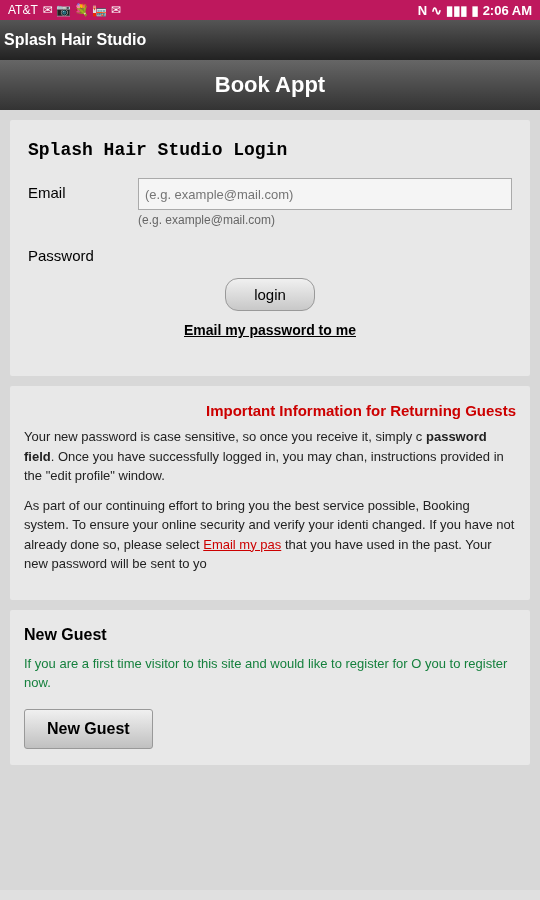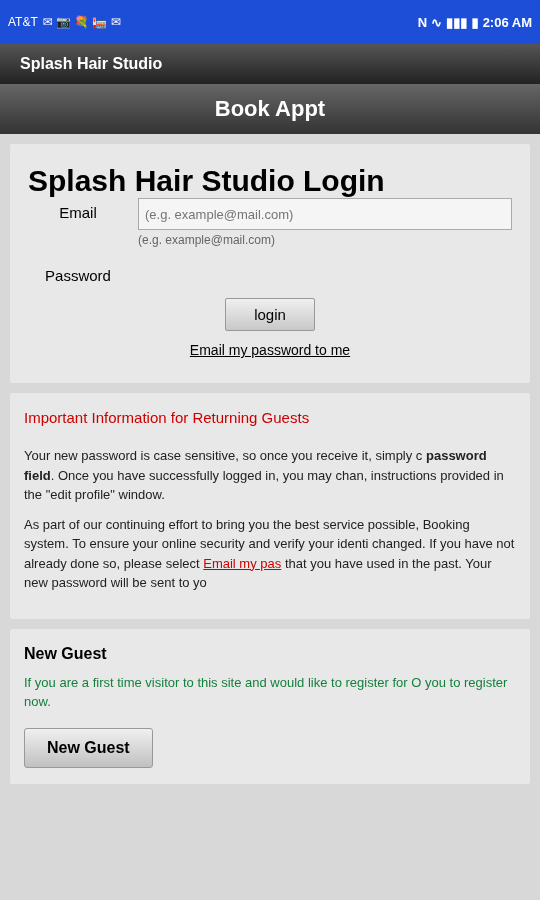--- a/index.html
+++ b/index.html
@@ -7,23 +7,23 @@
     body {
       width: 540px;
       height: 900px;
       font-family: Arial, sans-serif;
       background: #e0e0e0;
       overflow: hidden;
     }
 
     
     .status-bar {
-      background: #1d4ed8;
+      background: #be185d;
       color: #fff;
-      height: 44px;
+      height: 20px;
       display: flex;
       align-items: center;
       justify-content: space-between;
       padding: 0 8px;
       font-size: 12px;
     }
     .status-left {
       display: flex;
       align-items: center;
       gap: 5px;
@@ -36,21 +36,21 @@
       font-size: 13px;
     }
 
     
     .app-title-bar {
       background: linear-gradient(180deg, #555 0%, #222 100%);
       color: #fff;
       height: 40px;
       display: flex;
       align-items: center;
-      padding: 0 20px;
+      padding: 0 4px;
       font-size: 16px;
       font-weight: bold;
     }
 
     
     .page-header {
       background: linear-gradient(180deg, #666 0%, #333 100%);
       color: #fff;
       height: 50px;
       display: flex;
@@ -70,37 +70,39 @@
 
     
     .login-section {
       background: #e8e8e8;
       padding: 20px 18px;
       margin: 10px;
       border-radius: 2px;
     }
 
     .login-title {
-      font-size: 30px;
-      font-weight: bold;
-      color: #000;
+      font-size: 18px;
+      font-weight: bold;
+      color: #000;
+      margin-bottom: 18px;
+      font-family: Liberation Mono, monospace;
     }
 
     .form-row {
       display: flex;
       align-items: flex-start;
       margin-bottom: 14px;
     }
 
     .form-label {
       width: 110px;
       font-size: 15px;
       color: #000;
       padding-top: 6px;
-      text-align: center;
+      text-align: left;
       padding-right: 10px;
     }
 
     .form-field-wrap {
       flex: 1;
     }
 
     .form-input {
       width: 100%;
       height: 32px;
@@ -122,48 +124,50 @@
       justify-content: center;
       margin: 14px 0 10px 0;
     }
 
     .login-btn {
       background: linear-gradient(180deg, #f0f0f0 0%, #c8c8c8 100%);
       border: 1px solid #999;
       padding: 7px 28px;
       font-size: 15px;
       cursor: pointer;
-      border-radius: 2px;
+      border-radius: 13px;
     }
 
     .email-password-link {
       text-align: center;
       margin-top: 6px;
-      margin-bottom: 4px;
+      margin-bottom: 17px;
+      font-weight: bold;
     }
 
     .email-password-link a {
       color: #000;
       font-size: 14px;
       text-decoration: underline;
     }
 
     
     .info-section {
       background: #e8e8e8;
       padding: 16px 14px;
       margin: 10px;
       border-radius: 2px;
     }
 
     .info-title {
       color: #cc0000;
       font-size: 15px;
-      font-weight: normal;
-      margin-bottom: 20px;
+      font-weight: bold;
+      margin-bottom: 8px;
+      text-align: right;
     }
 
     .info-text {
       font-size: 13px;
       color: #222;
       line-height: 1.5;
       margin-bottom: 10px;
     }
 
     .info-text a {

